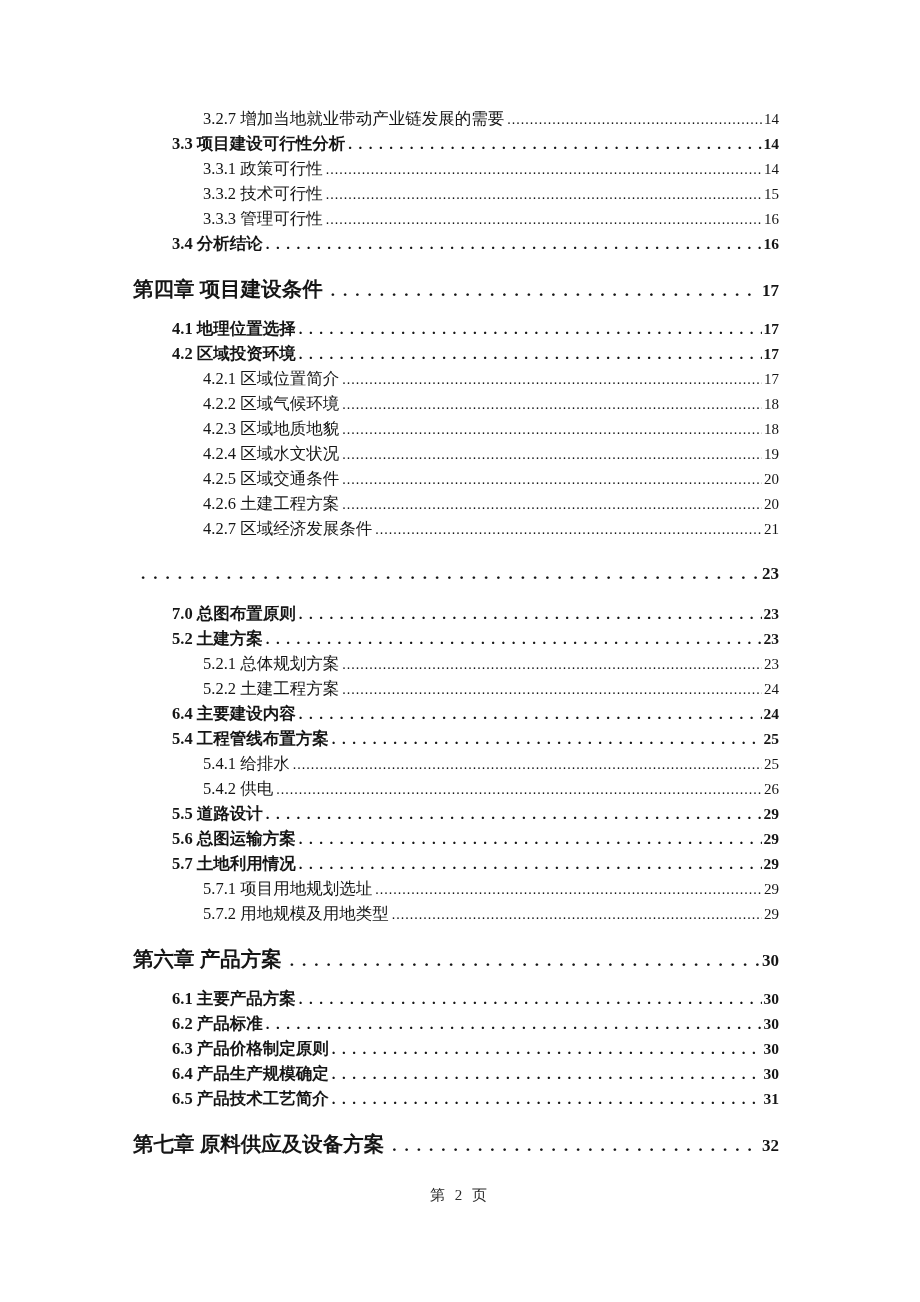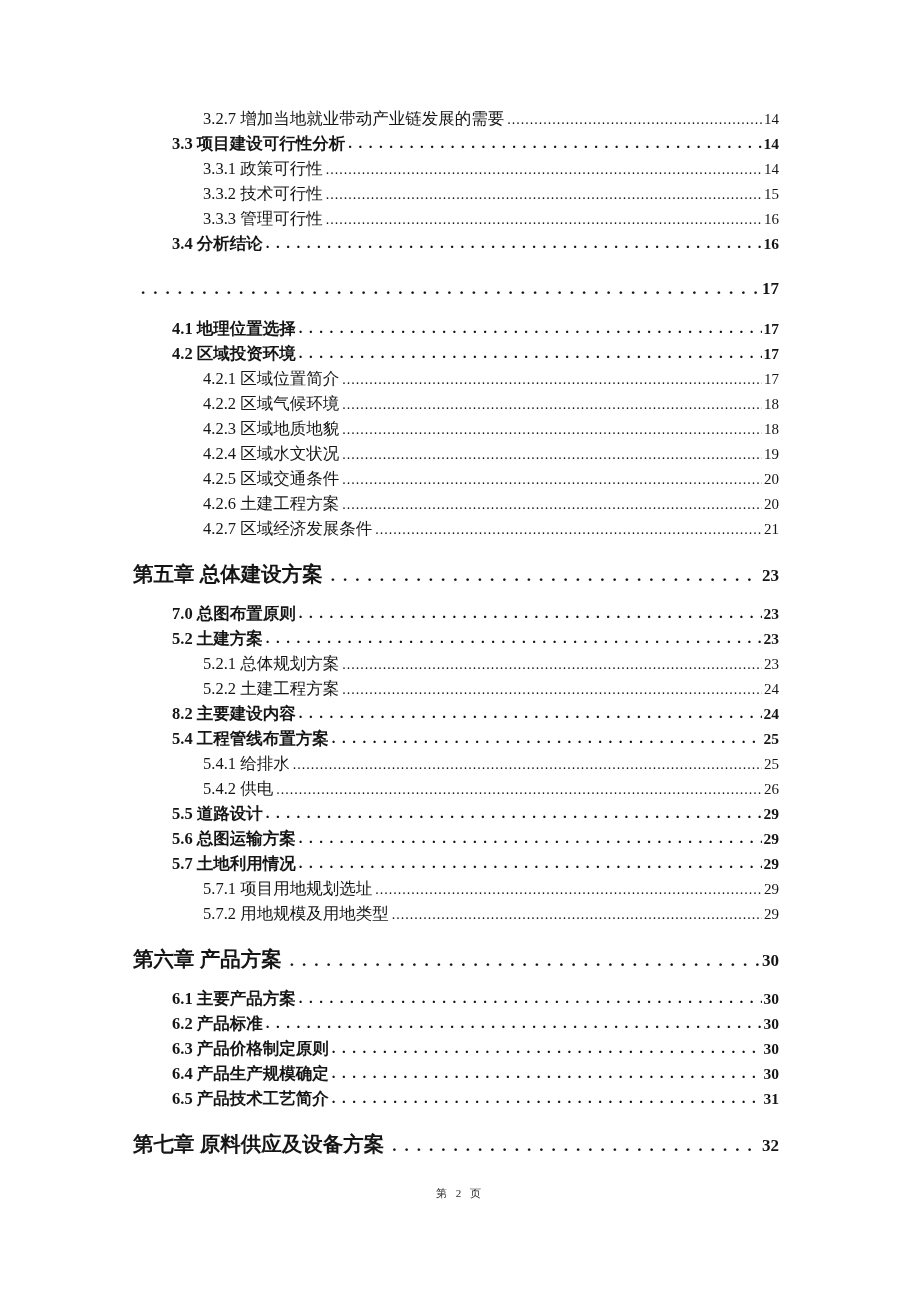--- a/index.html
+++ b/index.html
@@ -36,40 +36,40 @@
     margin: 0 2px 0 3px;
   }
   .row .page-num {
     flex: 0 0 auto;
     font-size: 15px;
   }
   
   .row.sub { padding-left: 70px; }
   .row.sub .leader { font-size: 14px; letter-spacing: 1px; }
   
-  .row.section { padding-left: 39px; font-weight: bold; align-items: center; }
+  .row.section { padding-left: 39px; font-weight: bold; }
   .row.section .leader { font-size: 15px; letter-spacing: 6.5px; font-weight: bold; }
   .row.section .page-num { font-size: 15.5px; }
   
   .row.chapter {
     margin: 16px 0 10px 0;
     height: 34px;
     line-height: 34px;
     font-size: 20.5px;
     font-weight: bold;
   }
   .row.chapter .leader { font-size: 17px; letter-spacing: 8px; font-weight: bold; margin-left: 8px; }
   .row.chapter .page-num { font-size: 17px; }
   .footer {
     position: absolute;
     left: 0;
     right: 0;
     top: 1186px;
     text-align: center;
-    font-size: 11px;
+    font-size: 15px;
     letter-spacing: 3px;
     color: #2a2a2a;
   }
 </style>
 </head>
 <body>
 
 <div class="page">
   <div class="toc">
       <div class="row sub">
@@ -96,20 +96,21 @@
     <span class="label">3.3.3 管理可行性</span>
     <span class="leader">............................................................................................................................................................................................................................................................................................................</span>
     <span class="page-num">16</span>
   </div>
       <div class="row section">
     <span class="label">3.4 分析结论</span>
     <span class="leader">............................................................................................................................................................................................................................................................................................................</span>
     <span class="page-num">16</span>
   </div>
       <div class="row chapter">
+    <span class="label">第四章 项目建设条件</span>
     <span class="leader">............................................................................................................................................................................................................................................................................................................</span>
     <span class="page-num">17</span>
   </div>
       <div class="row section">
     <span class="label">4.1 地理位置选择</span>
     <span class="leader">............................................................................................................................................................................................................................................................................................................</span>
     <span class="page-num">17</span>
   </div>
       <div class="row section">
     <span class="label">4.2 区域投资环境</span>
@@ -145,21 +146,20 @@
     <span class="label">4.2.6 土建工程方案</span>
     <span class="leader">............................................................................................................................................................................................................................................................................................................</span>
     <span class="page-num">20</span>
   </div>
       <div class="row sub">
     <span class="label">4.2.7 区域经济发展条件</span>
     <span class="leader">............................................................................................................................................................................................................................................................................................................</span>
     <span class="page-num">21</span>
   </div>
       <div class="row chapter">
-    <span class="label">第五章 总体建设方案</span>
     <span class="leader">............................................................................................................................................................................................................................................................................................................</span>
     <span class="page-num">23</span>
   </div>
       <div class="row section">
     <span class="label">7.0 总图布置原则</span>
     <span class="leader">............................................................................................................................................................................................................................................................................................................</span>
     <span class="page-num">23</span>
   </div>
       <div class="row section">
     <span class="label">5.2 土建方案</span>
@@ -170,21 +170,21 @@
     <span class="label">5.2.1 总体规划方案</span>
     <span class="leader">............................................................................................................................................................................................................................................................................................................</span>
     <span class="page-num">23</span>
   </div>
       <div class="row sub">
     <span class="label">5.2.2 土建工程方案</span>
     <span class="leader">............................................................................................................................................................................................................................................................................................................</span>
     <span class="page-num">24</span>
   </div>
       <div class="row section">
-    <span class="label">8.2 主要建设内容</span>
+    <span class="label">6.4 主要建设内容</span>
     <span class="leader">............................................................................................................................................................................................................................................................................................................</span>
     <span class="page-num">24</span>
   </div>
       <div class="row section">
     <span class="label">5.4 工程管线布置方案</span>
     <span class="leader">............................................................................................................................................................................................................................................................................................................</span>
     <span class="page-num">25</span>
   </div>
       <div class="row sub">
     <span class="label">5.4.1 给排水</span>

